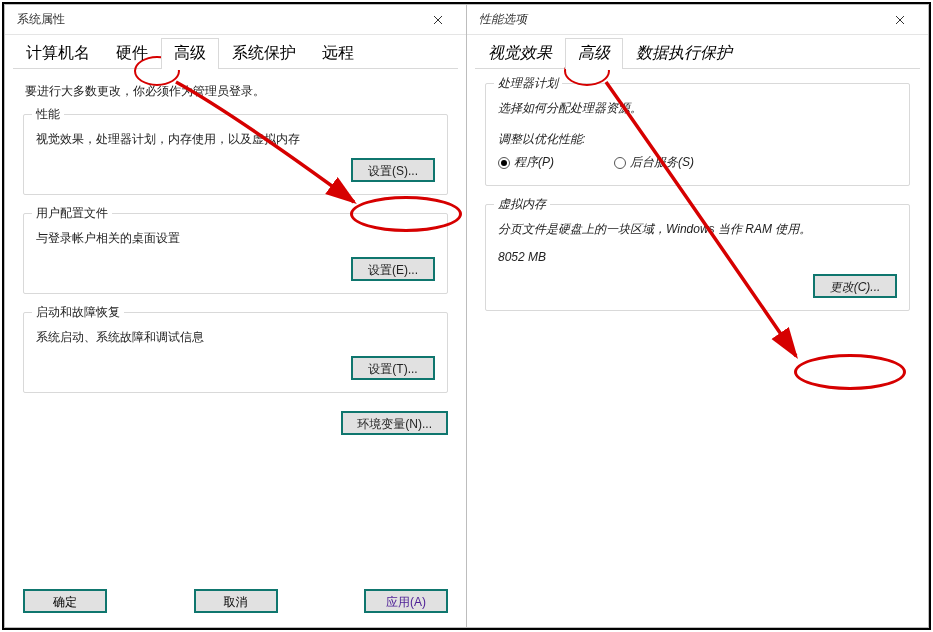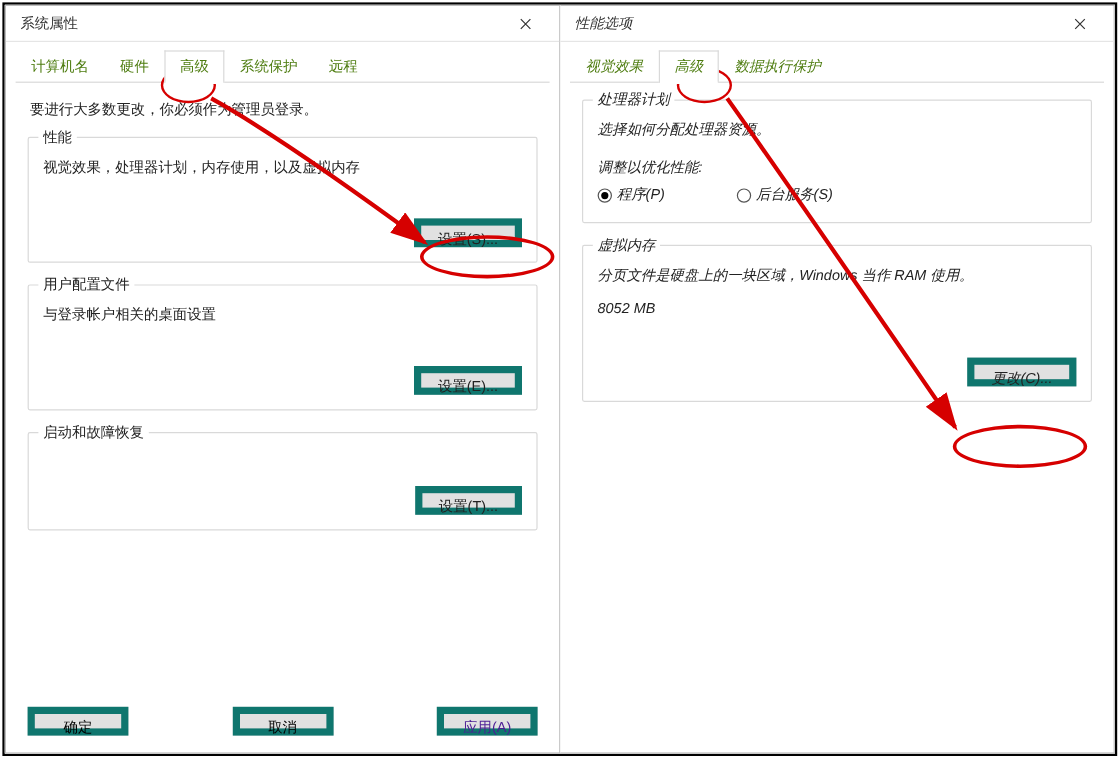--- a/index.html
+++ b/index.html
@@ -6,34 +6,34 @@
   body { background: #fff; width: 933px; height: 632px; position: relative; overflow: hidden; }
   .outer { border: 2px solid #000; width: 929px; height: 628px; margin: 2px; display: flex; position: relative; }
   .dialog { flex: 1; border: 1px solid #bdbdbd; background: #fff; display: flex; flex-direction: column; position: relative; }
   .dialog + .dialog { border-left: none; font-style: italic; }
   .titlebar { display: flex; align-items: center; justify-content: space-between; height: 30px; padding: 0 8px 0 12px; border-bottom: 1px solid #e5e5e5; font-size: 12px; color: #333; }
   .titlebar .close-svg { width: 10px; height: 10px; stroke: #333; stroke-width: 1; }
   .close-btn { display:flex; align-items:center; justify-content:center; width: 40px; height:28px; cursor:pointer; }
 
   .tabstrip { display: flex; align-items: flex-end; padding: 8px 8px 0 8px; height: 34px; position: relative; }
   .tabstrip::after { content:""; position:absolute; left:8px; right:8px; bottom:0; height:1px; background:#d9d9d9; }
-  .tab { padding: 4px 12px 5px; font-size: 12px; color: #4d7c0f; border: 1px solid transparent; border-bottom: none; position: relative; z-index: 1; cursor:pointer; }
+  .tab { padding: 4px 12px 5px; font-size: 16px; color: #000000; border: 1px solid transparent; border-bottom: none; position: relative; z-index: 1; cursor:pointer; }
   .tab.active { border-color: #d9d9d9; background: #fff; z-index: 2; }
   .tab.active::after { content:""; position:absolute; left:0; right:0; bottom:-1px; height:2px; background:#fff; }
 
   .body { padding: 14px 18px 4px; flex: 1; font-size: 12px; color: #222; }
 
   .admin-note { font-size: 12px; margin: 0 0 14px 2px; }
 
   .group { border: 1px solid #d9d9d9; border-radius: 2px; padding: 10px 12px 12px; margin-bottom: 18px; position: relative; }
   .group-title { position: absolute; top: -9px; left: 8px; background: #fff; padding: 0 4px; font-size: 12px; }
   .group p { margin: 6px 0; }
   .btn-row { text-align: right; margin-top: 10px; }
 
-  .btn { display: inline-block; min-width: 84px; height: 24px; line-height: 22px; text-align: center; font-size: 12px; background: #e1e1e1; border: 6px solid #0f766e; padding: 0 14px; cursor: pointer; margin-top: 24px; }
+  .btn { display: inline-block; min-width: 84px; height: 24px; line-height: 22px; text-align: center; font-size: 12px; background: #e1e1e1; border: 2px solid #0f766e; padding: 0 14px; cursor: pointer; }
   .btn.disabled { color: #4c1d95; }
 
   .footer { display: flex; justify-content: space-between; gap: 10px; padding: 10px 18px 14px; }
 
   .radio-row { display:flex; gap: 60px; margin: 6px 0 2px 0; }
   .radio-item { display:flex; align-items:center; gap: 4px; }
   .radio-dot { width:12px; height:12px; border:1px solid #555; border-radius:50%; display:inline-flex; align-items:center; justify-content:center; }
   .radio-dot.checked::after { content:""; width:6px; height:6px; background:#000; border-radius:50%; }
 
   .kv-row { display:flex; justify-content: space-between; max-width: 370px; margin: 12px 0 6px 0; }
@@ -78,25 +78,29 @@
       <div class="group">
         <span class="group-title">用户配置文件</span>
         <p>与登录帐户相关的桌面设置</p>
         <div class="btn-row">
           <span class="btn">设置(E)...</span>
         </div>
       </div>
 
       <div class="group">
         <span class="group-title">启动和故障恢复</span>
+        <p>系统启动、系统故障和调试信息</p>
         <div class="btn-row">
           <span class="btn">设置(T)...</span>
         </div>
       </div>
 
+      <div class="btn-row" style="margin-right:0;">
+        <span class="btn">环境变量(N)...</span>
+      </div>
     </div>
 
     <div class="footer">
       <span class="btn">确定</span>
       <span class="btn">取消</span>
       <span class="btn disabled">应用(A)</span>
     </div>
   </div>
 
   <div class="dialog">

